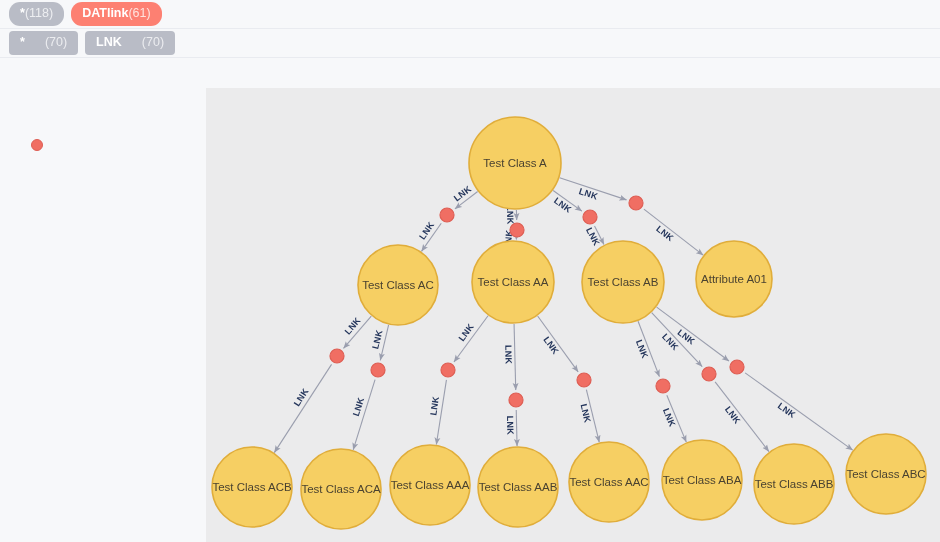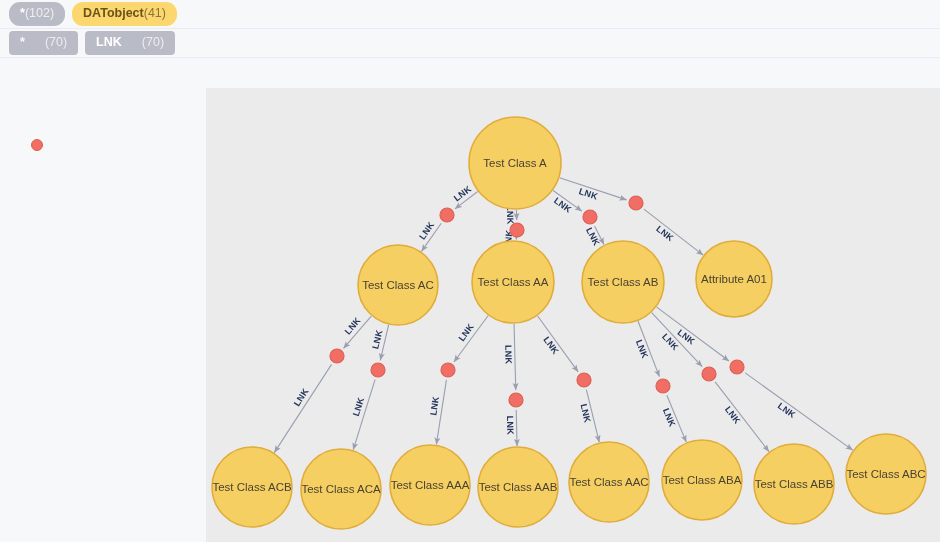--- a/index.html
+++ b/index.html
@@ -122,25 +122,25 @@
     stroke-width: 1.2;
   }
 </style>
 </head>
 <body>
 
 <div id="legend-panel">
   <div class="legend-row" id="legend-row-labels">
       <div class="chip chip-grey">
         <span class="chip-name">*</span>
-        <span class="chip-count">(102)</span>
+        <span class="chip-count">(118)</span>
       </div>
-      <div class="chip chip-yellow">
-        <span class="chip-name">DATobject</span>
-        <span class="chip-count">(41)</span>
+      <div class="chip chip-red">
+        <span class="chip-name">DATlink</span>
+        <span class="chip-count">(61)</span>
       </div>
     </div>
   <div class="legend-row" id="legend-row-types">
       <div class="chip chip-rect">
         <span class="chip-name">*</span>
         <span class="chip-count">(70)</span>
       </div>
       <div class="chip chip-rect">
         <span class="chip-name">LNK</span>
         <span class="chip-count">(70)</span>

